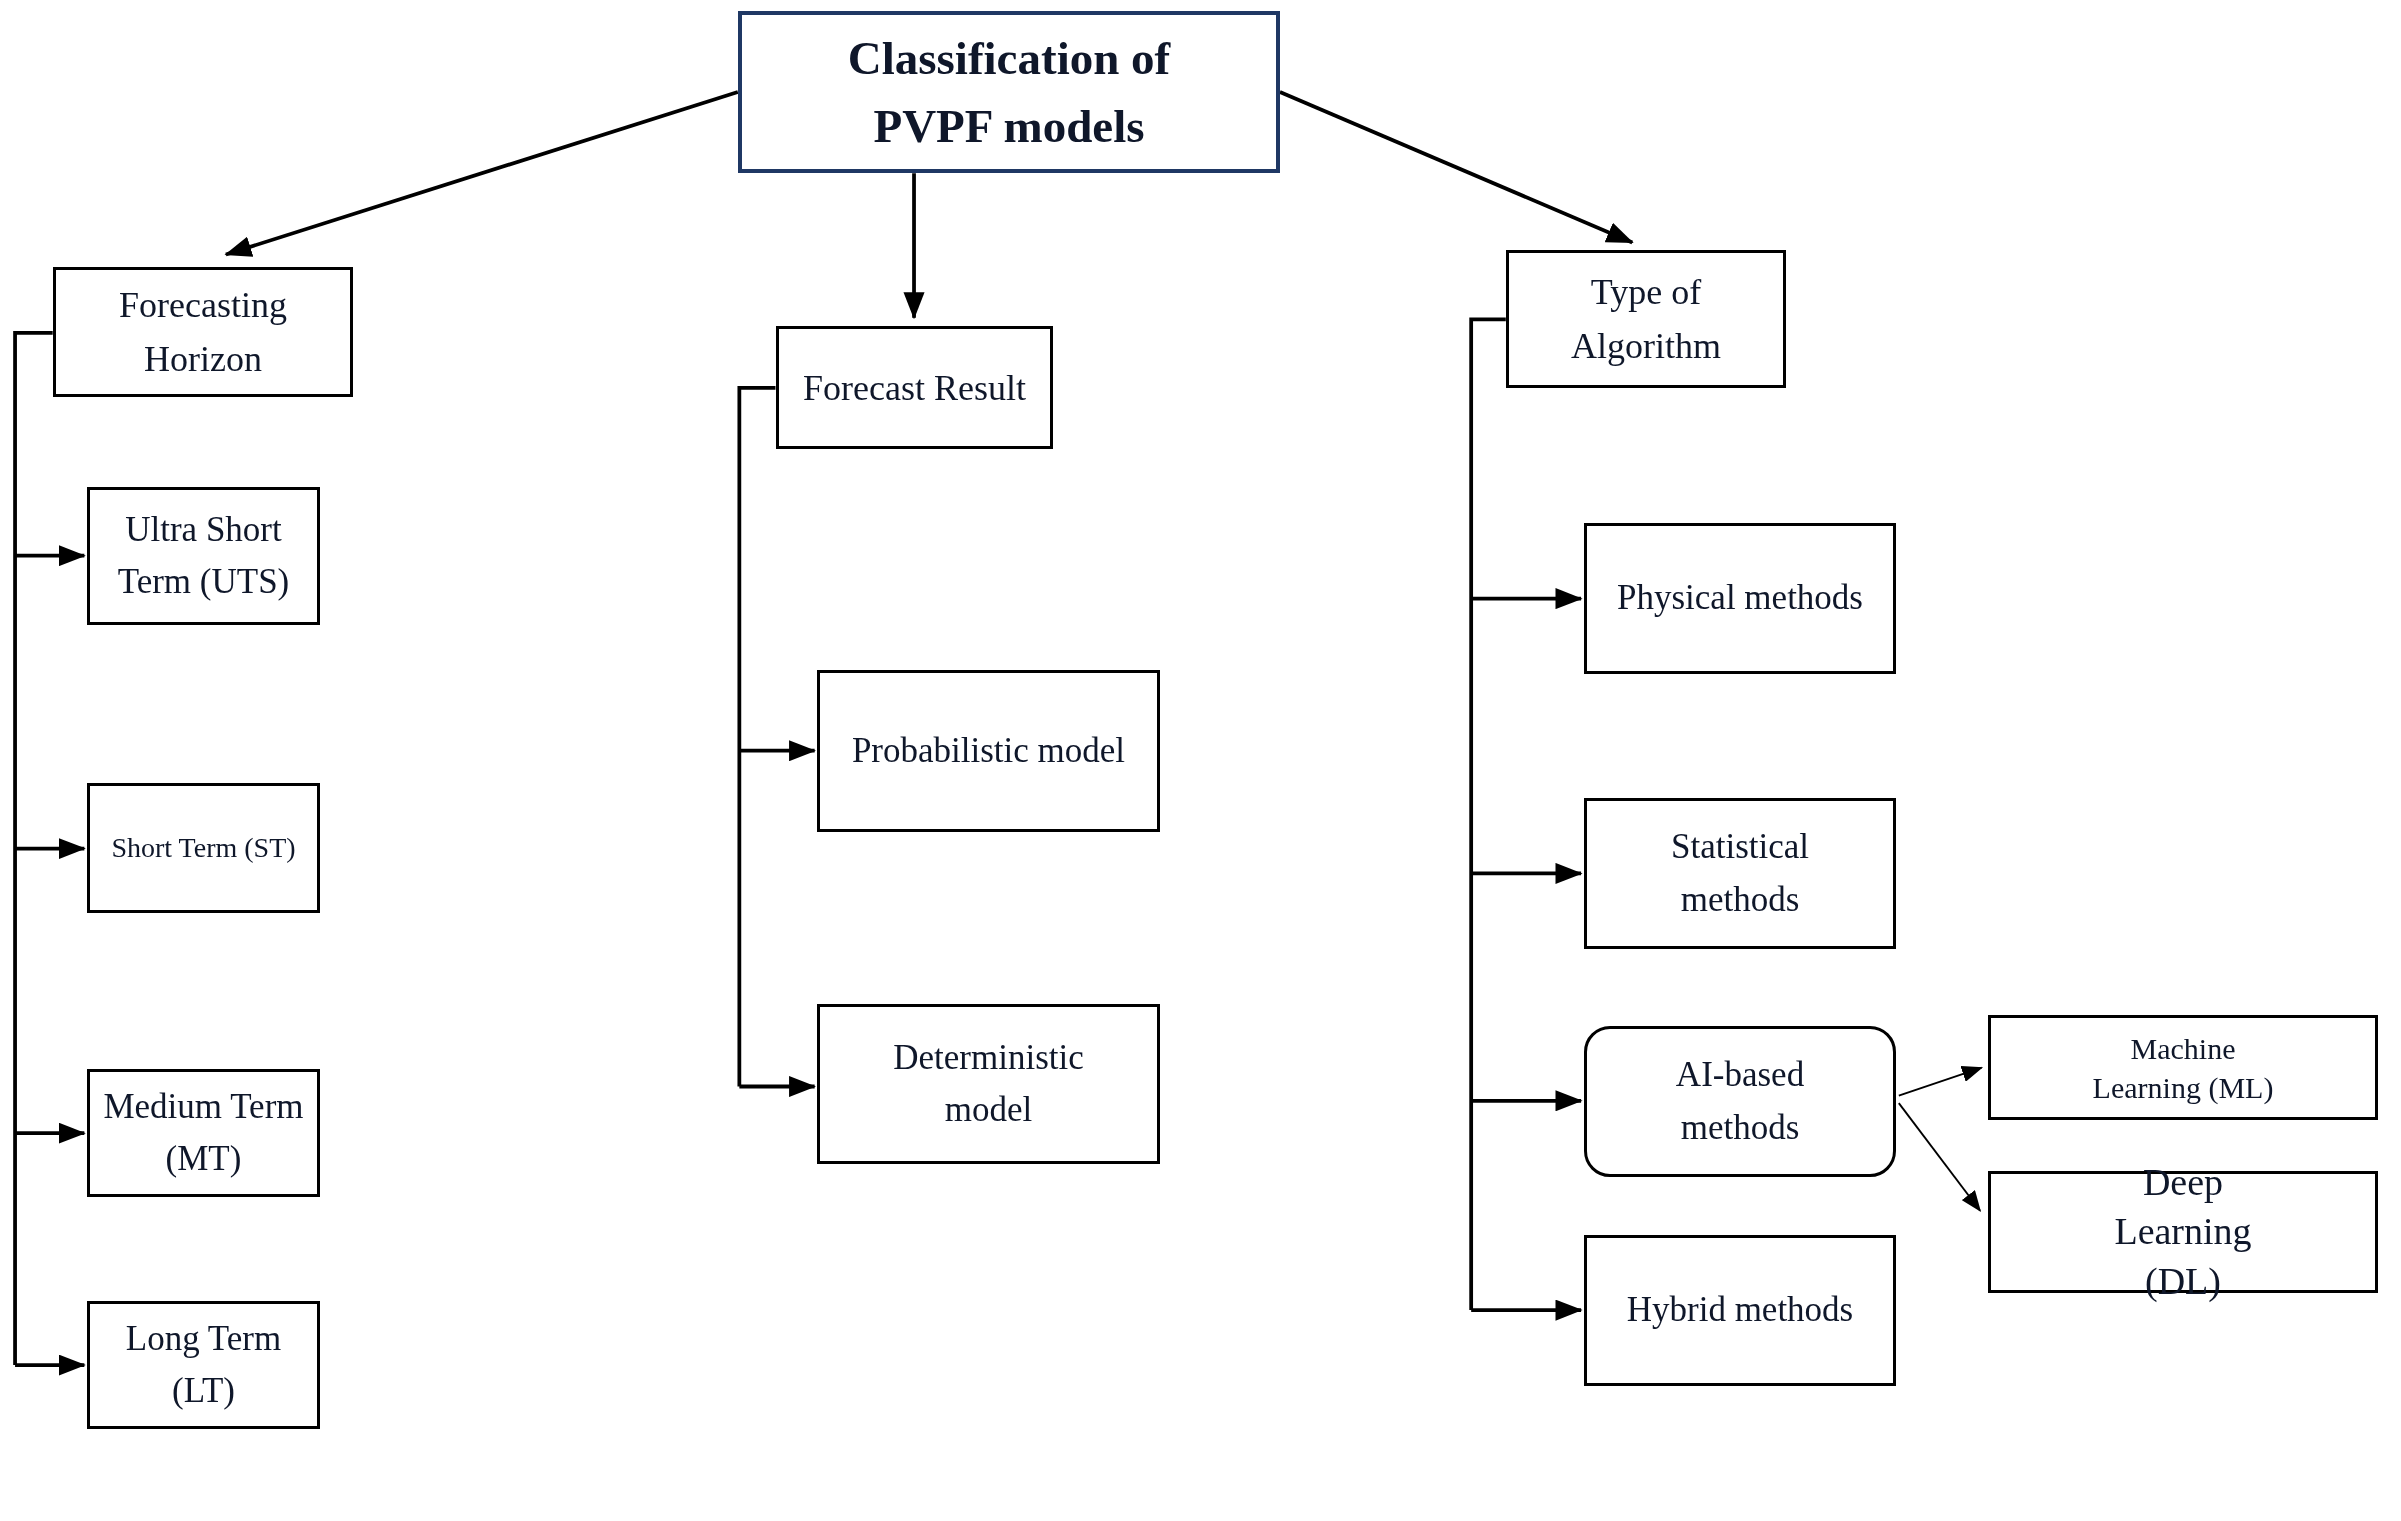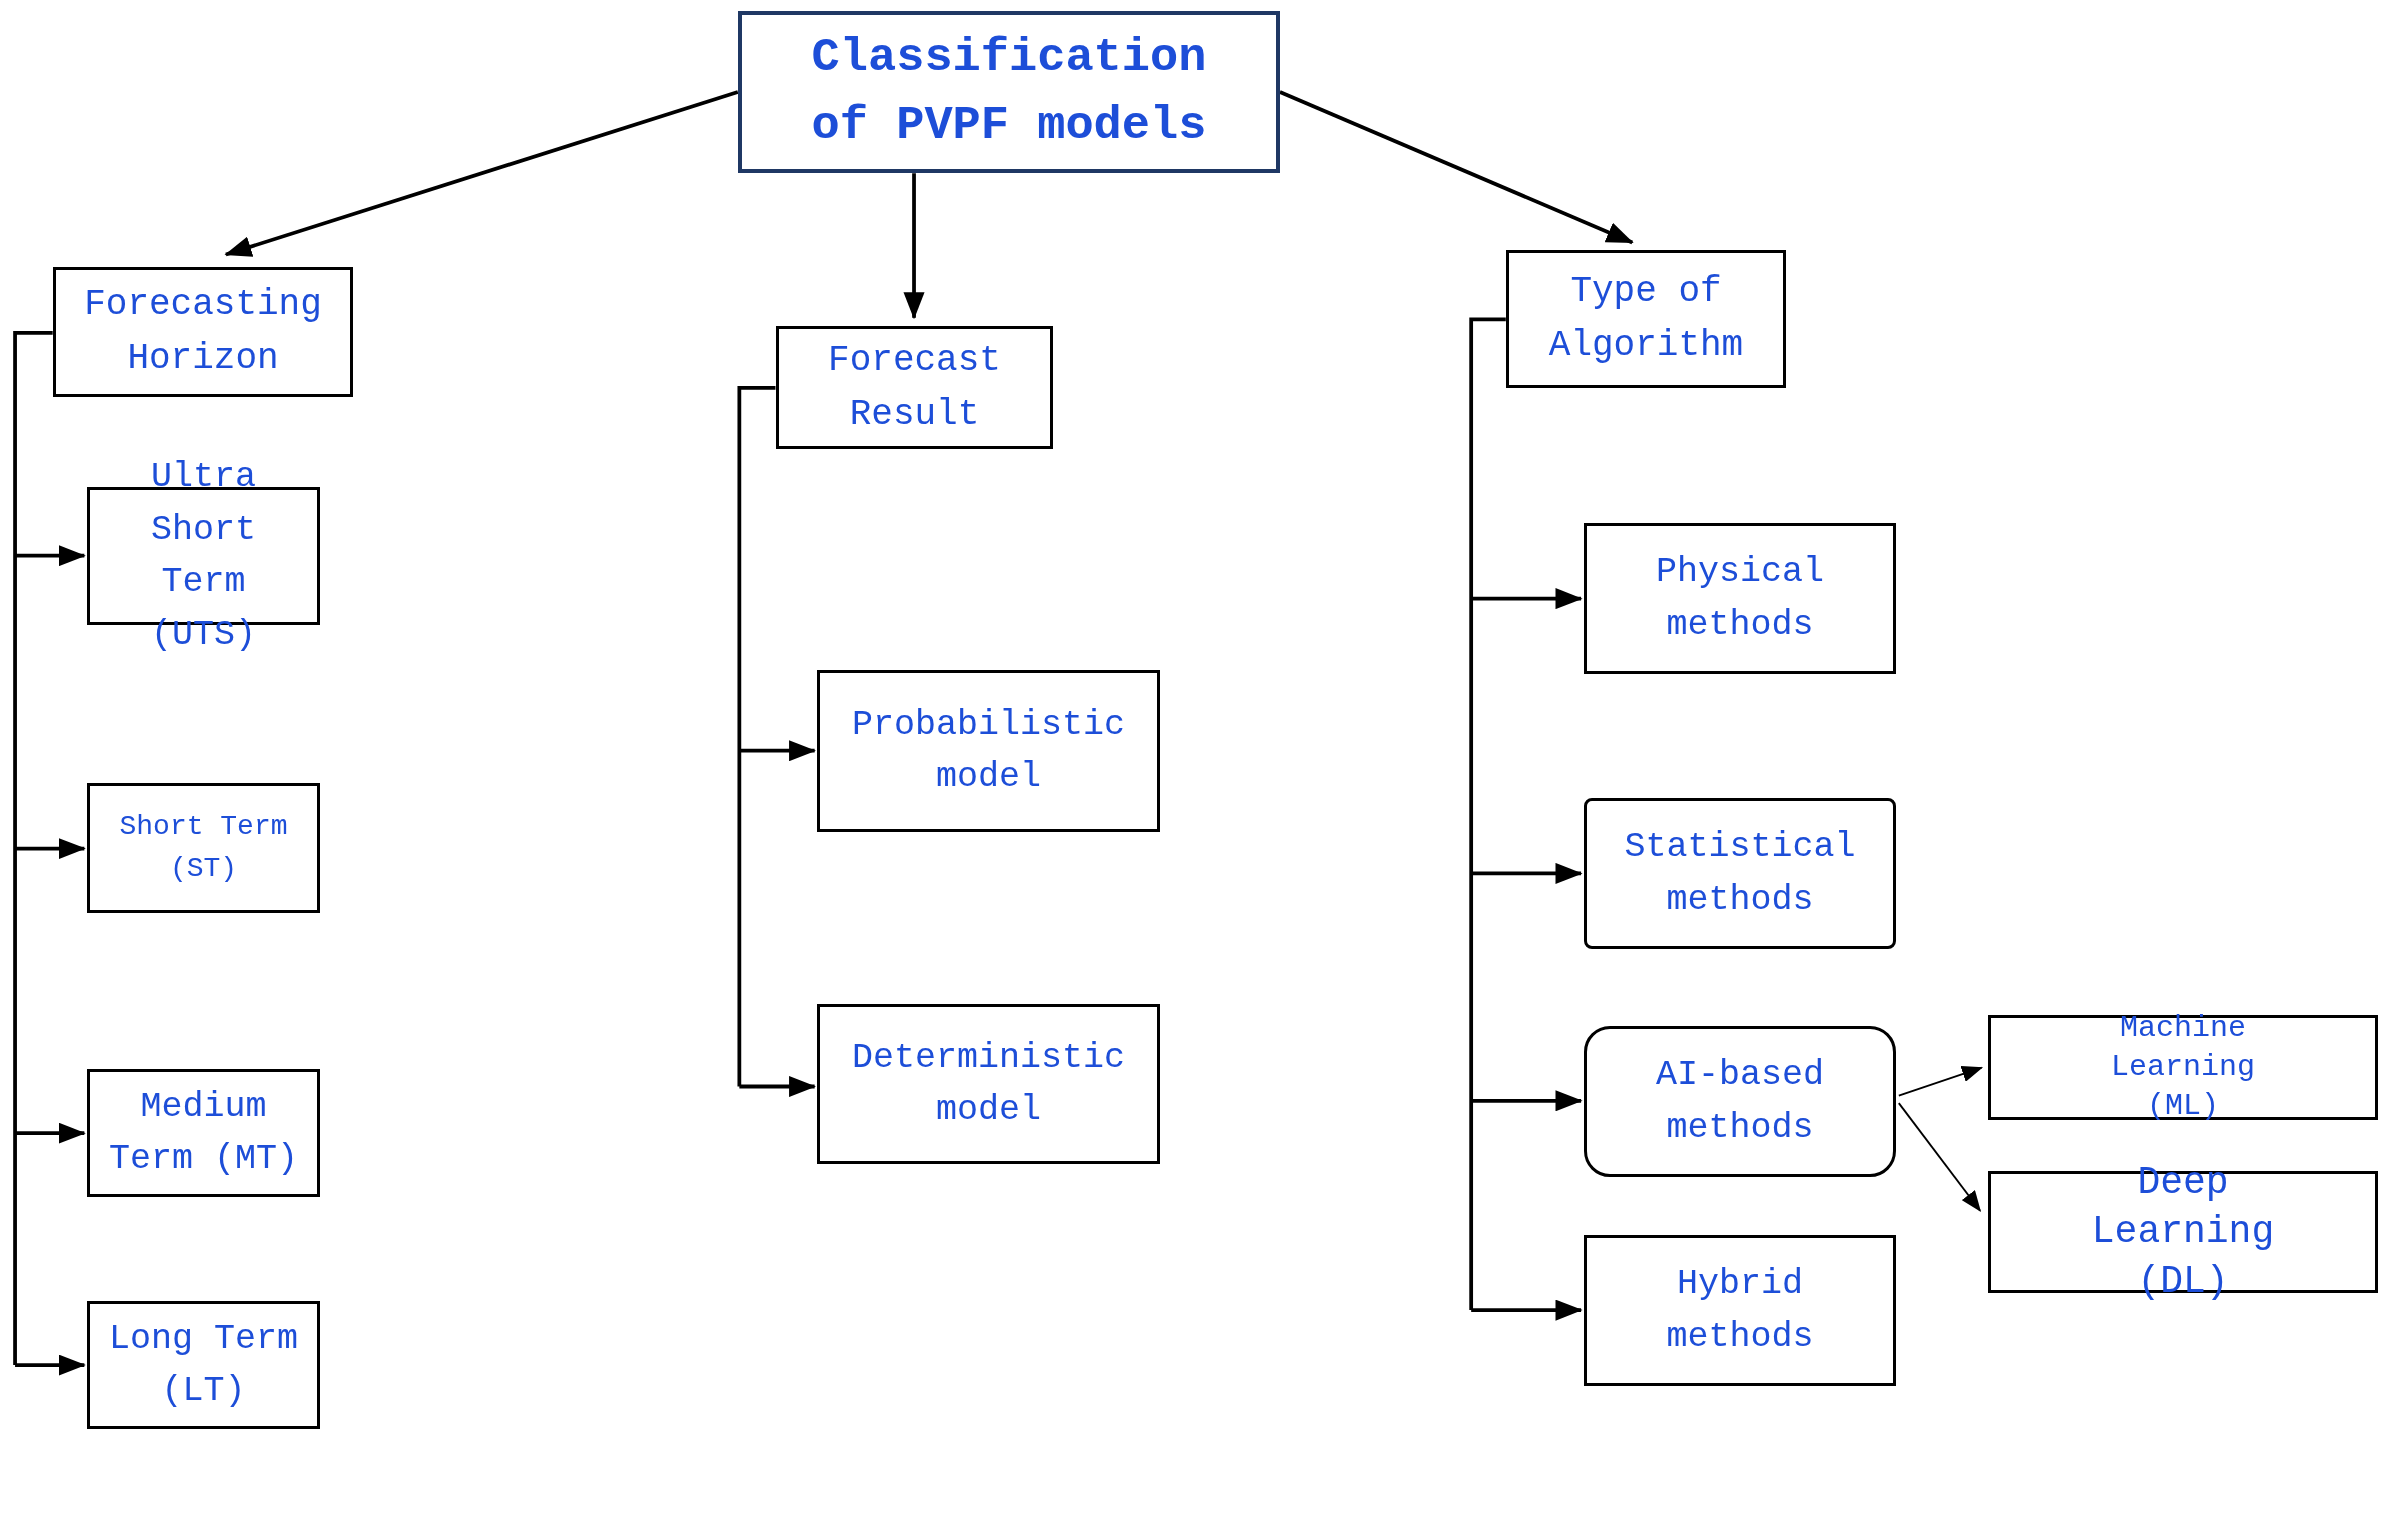--- a/index.html
+++ b/index.html
@@ -5,22 +5,22 @@
   html, body {
     margin: 0;
     padding: 0;
     background: #ffffff;
   }
   .canvas {
     position: relative;
     width: 2401px;
     height: 1521px;
     background: #ffffff;
-    font-family: Liberation Mono, monospace;
-    color: #1d4ed8;
+    font-family: Liberation Serif, serif;
+    color: #0f172a;
     overflow: hidden;
   }
   .connectors {
     position: absolute;
     left: 0; top: 0;
     width: 2401px;
     height: 1521px;
   }
   .node {
     position: absolute;
@@ -49,21 +49,21 @@
   .st   { left: 87px; top: 783px; width: 233px; height: 130px; font-size: 28px; padding: 0 9px; }
   .mt   { left: 87px; top: 1069px; width: 233px; height: 128px; font-size: 35px; padding: 0 11.3px; }
   .lt   { left: 87px; top: 1301px; width: 233px; height: 128px; font-size: 35px; padding: 0 11.3px; }
   
   .fr   { left: 776px; top: 326px;  width: 277px; height: 123px; font-size: 36px; padding: 0 22.6px; }
   .prob { left: 817px; top: 670px;  width: 343px; height: 162px; font-size: 35px; padding: 0 30px; }
   .det  { left: 817px; top: 1004px; width: 343px; height: 160px; font-size: 35px; padding: 0 30px; }
   
   .toa  { left: 1506px; top: 250px;  width: 280px; height: 138px; font-size: 36px; padding: 0 15px; }
   .phy  { left: 1584px; top: 523px;  width: 312px; height: 151px; font-size: 35px; padding: 0 30px; }
-  .sta  { left: 1584px; top: 798px; width: 312px; height: 151px; font-size: 35px; padding: 0 30px; border-radius: 8px; }
+  .sta  { left: 1584px; top: 798px; width: 312px; height: 151px; font-size: 35px; padding: 0 30px; }
   .ai   { left: 1584px; top: 1026px; width: 312px; height: 151px; font-size: 35px; padding: 0 30px; border-radius: 26px; }
   .hyb  { left: 1584px; top: 1235px; width: 312px; height: 151px; font-size: 35px; padding: 0 30px; }
   
   .ml   { left: 1988px; top: 1015px; width: 390px; height: 105px; font-size: 30px; line-height: 1.3; padding: 0 83px; }
   .dl   { left: 1988px; top: 1171px; width: 390px; height: 122px; font-size: 38px; line-height: 1.3; padding: 0 83px; }
 </style>
 </head>
 <body>
 
 <div class="canvas">

